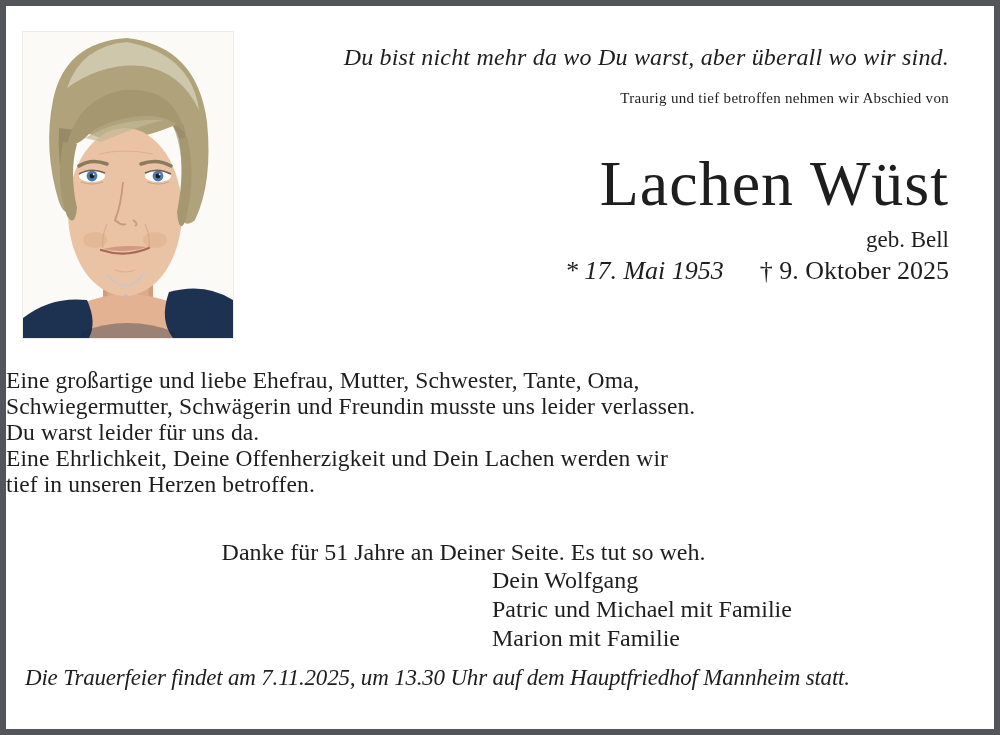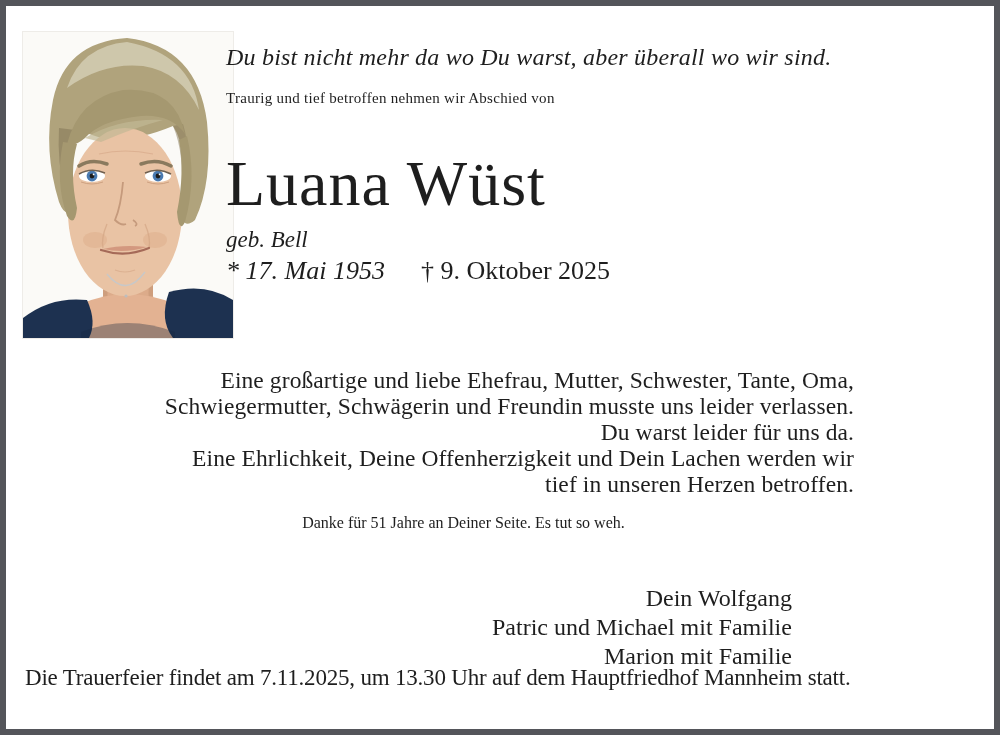--- a/index.html
+++ b/index.html
@@ -21,48 +21,49 @@
   
   .photo {
     left: 17px; top: 26px;
     width: 210px; height: 306px;
     background: #fbfaf7;
     outline: 1px solid #eeece8;
   }
   .photo svg { display: block; width: 100%; height: 100%; }
 
   
-  .top-line { left: 220px; width: 714px; text-align: left; }
+  .top-line { left: 229px; width: 714px; text-align: right; }
   .quote   { top: 38px;  font-size: 24px; font-style: italic; letter-spacing: 0.2px; }
   .intro   { top: 84px;  font-size: 15px; letter-spacing: 0.3px; }
   .name    { top: 144px; font-size: 64px; line-height: 68px; letter-spacing: 1px; }
-  .maiden  { top: 221px; font-size: 23px; font-style: italic; }
+  .maiden  { top: 221px; font-size: 23px; }
   .dates   { top: 250px; font-size: 26px; }
   .dates .birth { margin-right: 36px; font-style: italic; }
 
   
   .body-block {
     left: 0; width: 848px; top: 361px;
-    text-align: right;
+    text-align: left;
     font-size: 23.5px; line-height: 26px;
     letter-spacing: 0.1px;
   }
   .thanks {
-    left: 0; width: 915px; top: 508px;
-    text-align: center; font-size: 16px;
+    left: 0; width: 915px; top: 533px;
+    text-align: center; font-size: 24px;
   }
   .signatures {
-    left: 486px; top: 578px;
+    left: 486px; top: 560px;
     font-size: 24px; line-height: 29px;
-    text-align: right;
+    text-align: left;
   }
   .funeral {
     left: 19px; top: 659px;
     font-size: 23px; letter-spacing: -0.2px;
     white-space: nowrap;
+    font-style: italic;
   }
 </style>
 </head>
 <body>
 
 <div class="card">
 
   <div class="abs photo">
     <svg viewBox="0 0 210 306" xmlns="http://www.w3.org/2000/svg">
       <rect width="210" height="306" fill="#fbfaf7"></rect>
@@ -122,21 +123,21 @@
       <path d="M164 104 Q174 146 162 190 Q156 202 154 180 Q162 140 156 108 Z" fill="#a59870"></path>
 
       <path d="M84 242 Q103 266 122 240" stroke="#c8c8c8" stroke-width="1.4" fill="none"></path>
       <circle cx="103" cy="264" r="1.6" fill="#bdbdbd"></circle>
     </svg>
   </div>
 
   <div class="abs top-line quote">Du bist nicht mehr da wo Du warst, aber überall wo wir sind.</div>
   <div class="abs top-line intro">Traurig und tief betroffen nehmen wir Abschied von</div>
 
-  <div class="abs top-line name">Luana Wüst</div>
+  <div class="abs top-line name">Lachen Wüst</div>
   <div class="abs top-line maiden">geb. Bell</div>
   <div class="abs top-line dates">
     <span class="birth">* 17. Mai 1953</span><span>† 9. Oktober 2025</span>
   </div>
 
   <div class="abs body-block">
     <div>Eine großartige und liebe Ehefrau, Mutter, Schwester, Tante, Oma,</div>
     <div>Schwiegermutter, Schwägerin und Freundin musste uns leider verlassen.</div>
     <div>Du warst leider für uns da.</div>
     <div>Eine Ehrlichkeit, Deine Offenherzigkeit und Dein Lachen werden wir</div>

